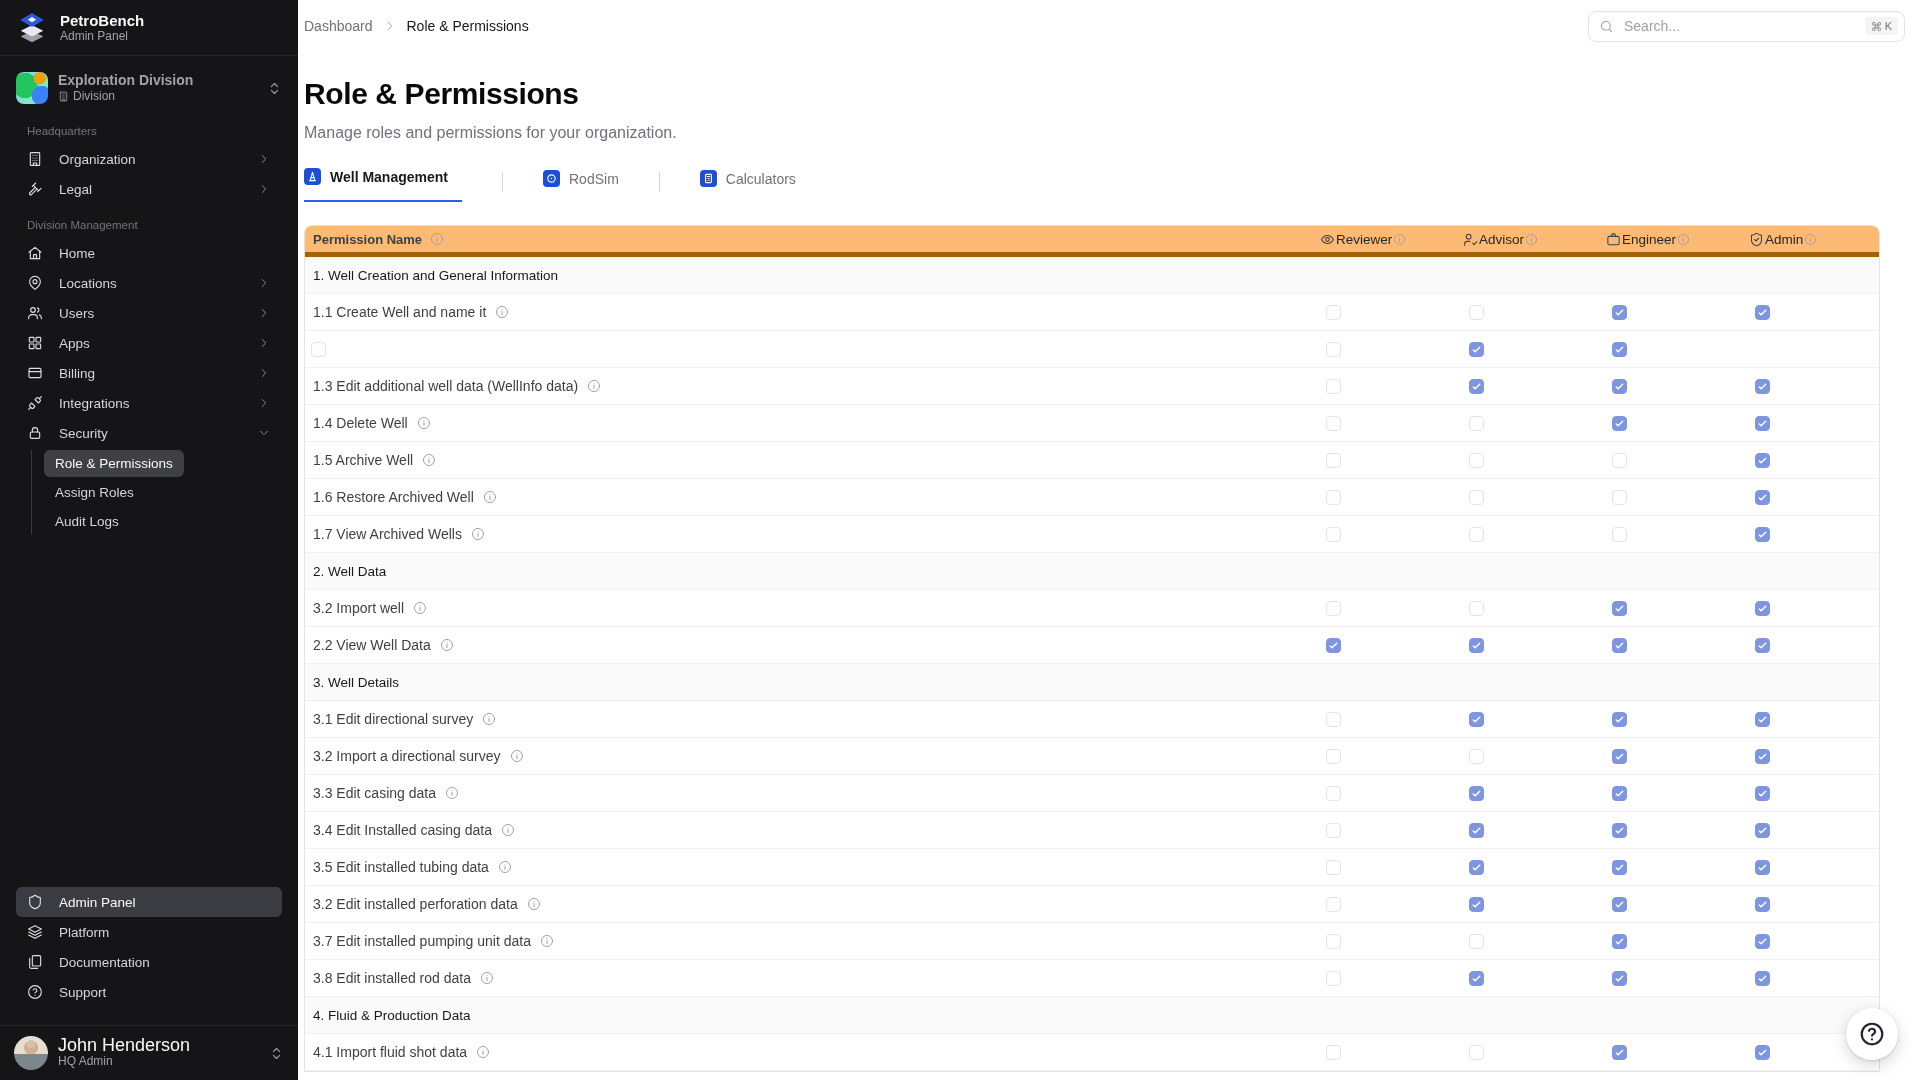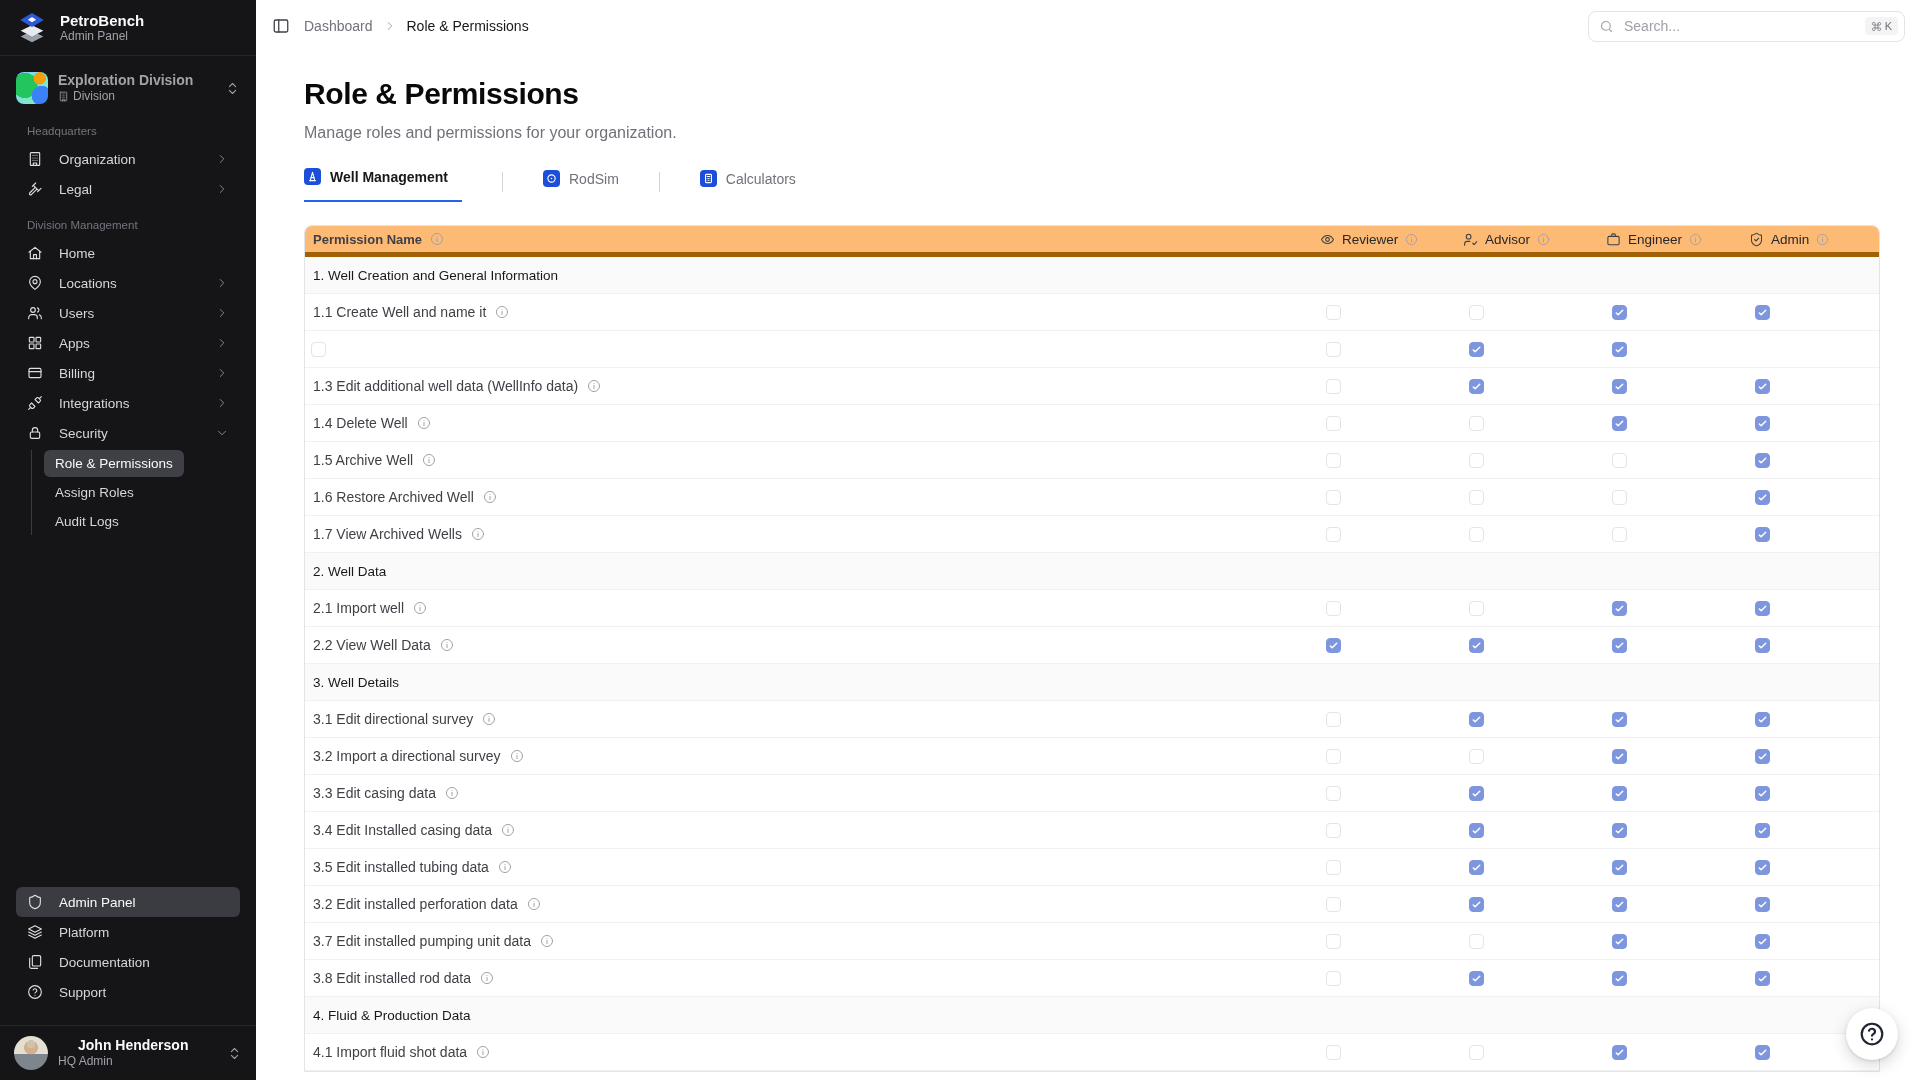--- a/index.html
+++ b/index.html
@@ -6,21 +6,21 @@
   html,body { margin:0; padding:0; }
   body {
     width:1920px; height:1080px; overflow:hidden;
     font-family:"Liberation Sans","DejaVu Sans",sans-serif;
     background:#ffffff; color:#18181b;
   }
   svg { display:block; }
 
   
   .sidebar {
-    position:fixed; left:0; top:0; width:256px; height:100%;
+    position:fixed; left:0; top:0; width:298px; height:100%;
     background:#151518; display:flex; flex-direction:column; z-index:5;
   }
   .sb-logo { display:flex; align-items:center; gap:10px; height:56px; padding:0 14px;
     border-bottom:1px solid #27272b; flex:0 0 auto; }
   .logo-badge { width:36px; height:36px; display:flex; align-items:center; justify-content:center; }
   .sb-logo-text { display:flex; flex-direction:column; }
   .sb-logo-title { font-size:15px; font-weight:700; color:#fafafa; line-height:17px; }
   .sb-logo-sub { font-size:12px; color:#a1a1aa; line-height:14px; }
 
   .workspace { display:flex; align-items:center; gap:10px; margin:10px 8px 0; padding:6px 8px;
@@ -50,21 +50,21 @@
   .sb-spacer { flex:1 1 auto; }
   .sb-footer { flex:0 0 auto; padding-bottom:10px; }
   .sb-user { border-top:1px solid #27272b; margin-top:8px; padding:10px 14px; display:flex;
     align-items:center; gap:10px; cursor:pointer; }
   .avatar { width:34px; height:34px; border-radius:50%; flex:0 0 auto;
     background:
       radial-gradient(circle at 50% 24%, #cfc3ad 0 13%, rgba(0,0,0,0) 14%),
       radial-gradient(circle at 50% 34%, #d4b18c 0 24%, rgba(0,0,0,0) 25%),
       linear-gradient(180deg,#e4ded3 0 52%, #7d858d 52% 100%); }
   .user-meta { display:flex; flex-direction:column; }
-  .user-name { font-size:14px; font-weight:700; color:#fafafa; line-height:17px;margin-left:20px; }
+  .user-name { font-size:18px; font-weight:400; color:#fafafa; line-height:17px; }
   .user-role { font-size:12px; color:#a1a1aa; line-height:15px; }
 
   
   .main { margin-left:256px; height:100%; position:relative; background:#fff; }
   .topbar { height:52px; display:flex; align-items:center; padding:0 15px 0 16px; }
   .panel-toggle { display:flex; color:#3f3f46; cursor:pointer; }
   .crumbs { display:flex; align-items:center; gap:10px; margin-left:14px; font-size:14px; }
   .crumb-muted { color:#71717a; cursor:pointer; }
   .crumb-sep { display:flex; color:#a1a1aa; }
   .crumb-current { color:#18181b; font-weight:500; }
@@ -87,21 +87,21 @@
   .tab.active { color:#18181b; font-weight:600; border-bottom:2px solid #2563eb; padding-right:14px; }
   .tab-sep { width:1px; height:20px; background:#d4d4d8; margin:0 40px 10px; }
   .tab-ic { width:17px; height:17px; border-radius:4px; background:#1d4ed8; display:flex;
     align-items:center; justify-content:center; flex:0 0 auto; }
 
   .table { margin-top:23px; border:1px solid #e4e4e7; border-radius:8px 8px 0 0; overflow:hidden; }
   .t-head, .t-row { display:grid; grid-template-columns:minmax(0,1fr) 143px 143px 143px 130px; align-items:center; }
   .t-head { height:31px; background:#fdba74; border-bottom:5px solid #a16207; }
   .ph-cell { padding-left:8px; display:flex; align-items:center; gap:8px; font-size:13px;
     font-weight:600; color:#3f3f46; }
-  .role-h { display:flex; align-items:center; gap:7px; font-size:13.5px; font-weight:500; color:#27272a; }
+  .role-h { display:flex; align-items:center; gap:1px; font-size:13.5px; font-weight:500; color:#27272a; }
   .role-ic { display:flex; color:#3f3f46; }
   .info { display:flex; color:#a1a1aa; cursor:pointer; }
 
   .t-section { height:37px; background:#fafafa; border-bottom:1px solid #f1f1f4; display:flex;
     align-items:center; padding-left:8px; font-size:13.5px; font-weight:500; color:#18181b; }
   .t-row { height:37px; border-bottom:1px solid #f1f1f4; background:#fff; }
   .perm { padding-left:8px; display:flex; align-items:center; gap:9px; font-size:14px; color:#3f3f46; }
   .cb-cell { display:flex; padding-left:6px; }
   .cb { width:15px; height:15px; border-radius:4px; border:1px solid #e4e4e7; background:#fff;
     display:flex; align-items:center; justify-content:center; cursor:pointer; }
@@ -707,21 +707,21 @@
               <span class="cb checked">
                 <svg width="11" height="11" viewBox="0 0 24 24" fill="none" stroke="#fff" stroke-width="3.2" stroke-linecap="round" stroke-linejoin="round">
                   <path d="m5 13 4 4L19 7"></path>
                 </svg>
               </span>
             </div>
           </div>
           <div class="t-section">2. Well Data</div>
           <div class="t-row">
             <div class="perm">
-              <span>2.1 Import well</span>
+              <span>3.2 Import well</span>
               <span class="info">
                 <svg width="14" height="14" viewBox="0 0 24 24" fill="none" stroke="currentColor" stroke-width="1.7" stroke-linecap="round" stroke-linejoin="round">
                   <circle cx="12" cy="12" r="9.5"></circle>
                   <path d="M12 16.5V11"></path>
                   <path d="M12 7.8h.01"></path>
                 </svg>
               </span>
             </div>
             <div class="cb-cell">
               <span class="cb"></span>

